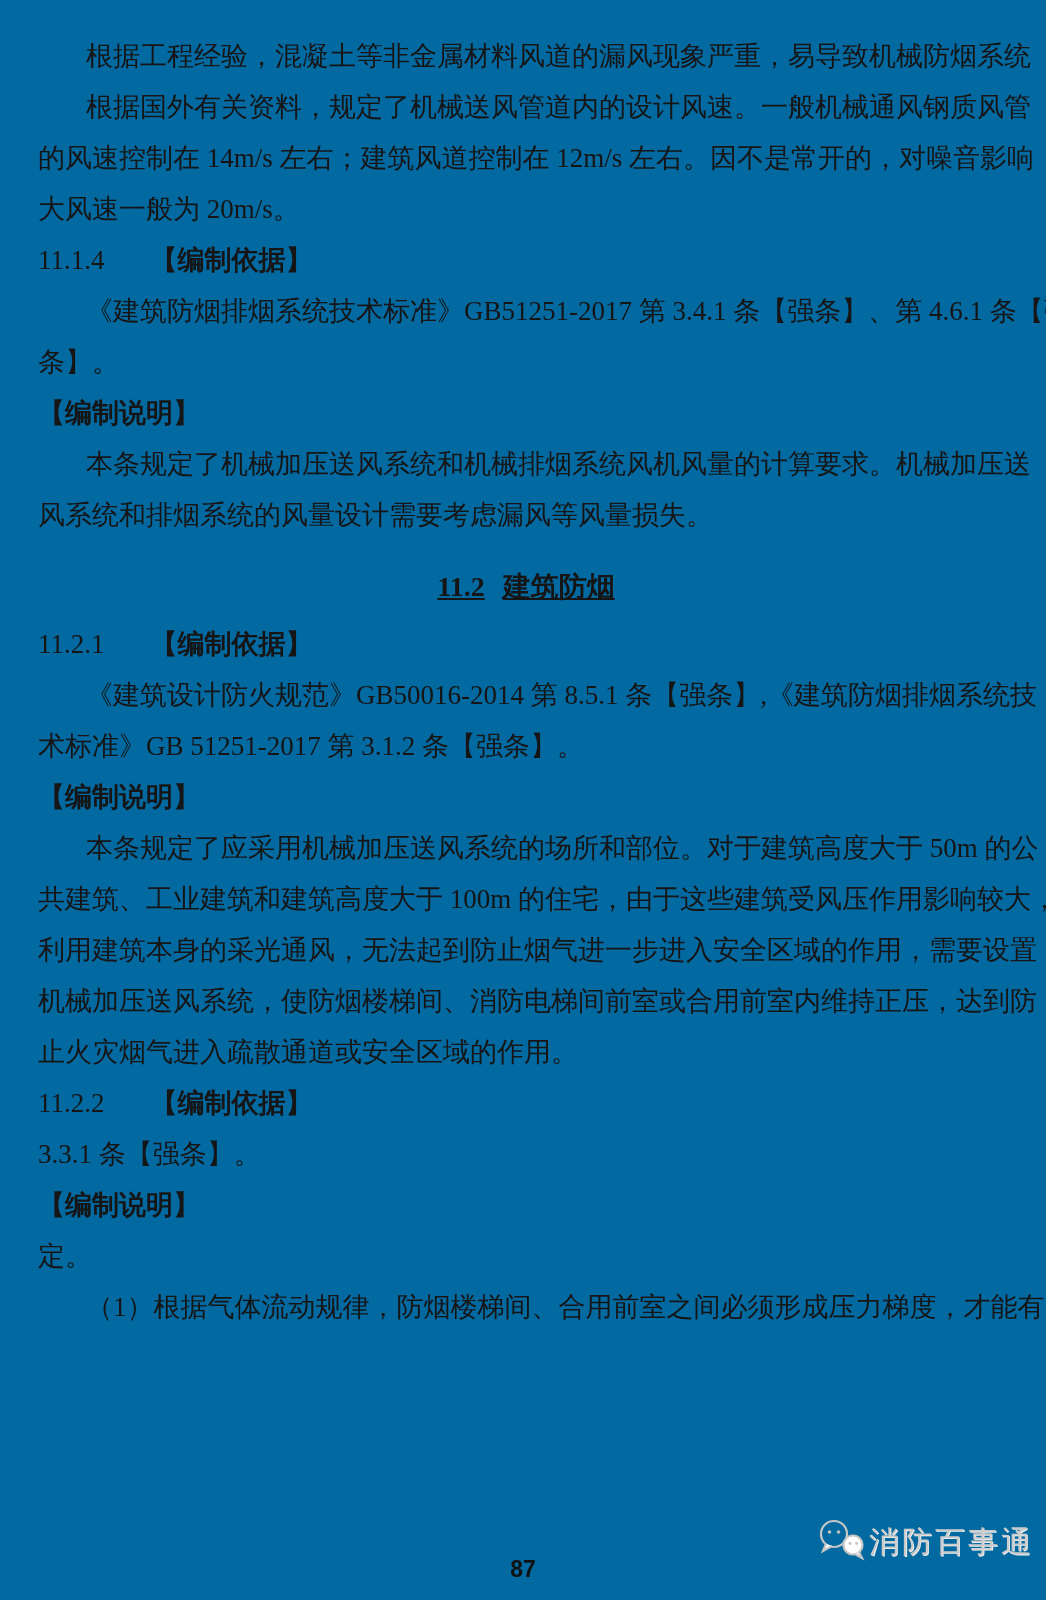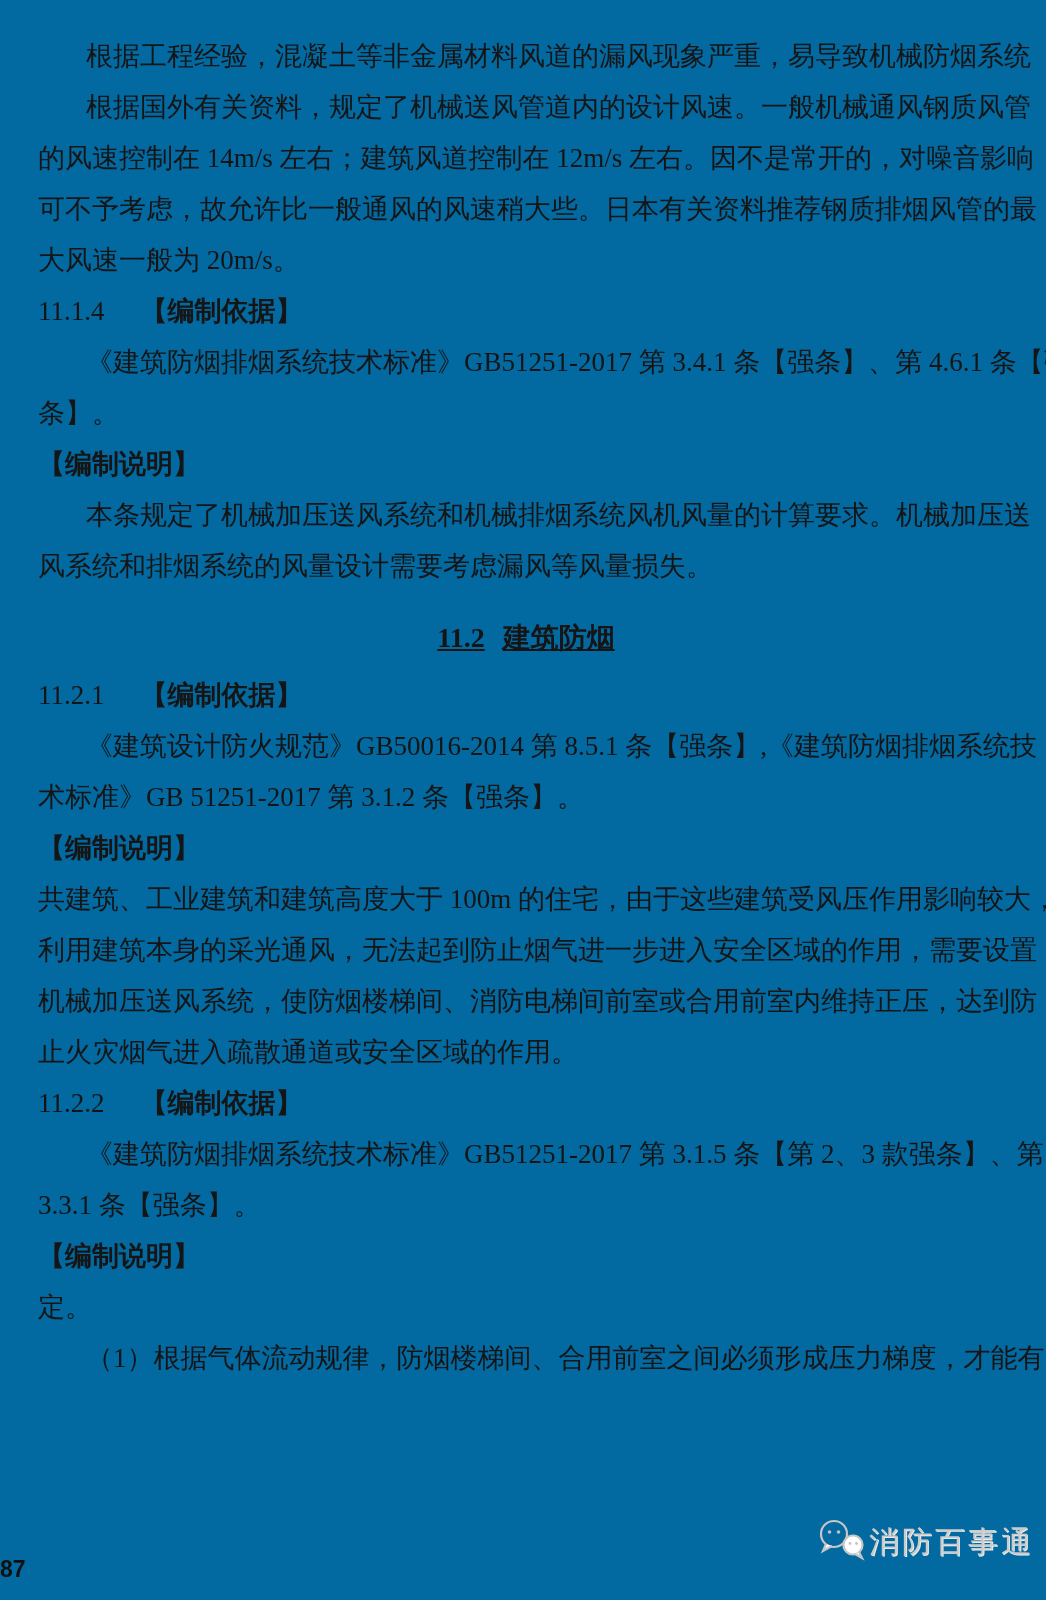--- a/index.html
+++ b/index.html
@@ -24,21 +24,21 @@
   }
   .line {
     height: 51px;
     line-height: 51px;
     font-size: 27px;
     white-space: nowrap;
     overflow: visible;
   }
   .line.indent { padding-left: 48px; }
   .line.bold { font-weight: bold; }
-  .line.section .num { font-weight: normal; margin-right: 36px; }
+  .line.section .num { font-weight: normal; margin-right: 46px; }
   .line.section .title { font-weight: bold; text-align: center; }
   .line.heading {
     text-align: center;
     font-weight: bold;
     font-size: 28px;
     margin-top: 20px;
     margin-bottom: 7px;
     text-decoration: underline;
   }
   .line.heading .num { margin-right: 18px; }
@@ -56,54 +56,54 @@
     letter-spacing: 3px;
     color: #cbcbcb;
     text-shadow: 1px 1px 0 #eaeaea;
     white-space: nowrap;
   }
   .page-number {
     position: absolute;
     top: 1556px;
     left: 0;
     width: 100%;
+    text-align: center;
     font-family: "Liberation Sans", sans-serif;
     font-weight: bold;
     font-size: 23px;
     color: #111111;
   }
 </style>
 </head>
 <body>
 
 <div class="page">
 
   <div class="content" id="doc-lines">
       <div class="line indent">根据工程经验，混凝土等非金属材料风道的漏风现象严重，易导致机械防烟系统</div>
       <div class="line indent">根据国外有关资料，规定了机械送风管道内的设计风速。一般机械通风钢质风管</div>
       <div class="line flush">的风速控制在 14m/s 左右；建筑风道控制在 12m/s 左右。因不是常开的，对噪音影响</div>
-      <div class="line flush">可不予考虑，故允许比一般通风的风速稍大些。日本有关资料推荐钢质排烟风管的最</div>
       <div class="line flush">大风速一般为 20m/s。</div>
       <div class="line section"><span class="num">11.1.4</span><span class="title">【编制依据】</span></div>
       <div class="line indent">《建筑防烟排烟系统技术标准》GB51251-2017 第 3.4.1 条【强条】、第 4.6.1 条【强</div>
       <div class="line flush">条】。</div>
       <div class="line bold">【编制说明】</div>
       <div class="line indent">本条规定了机械加压送风系统和机械排烟系统风机风量的计算要求。机械加压送</div>
       <div class="line flush">风系统和排烟系统的风量设计需要考虑漏风等风量损失。</div>
       <div class="line heading"><span class="num">11.2</span><span class="title">建筑防烟</span></div>
       <div class="line section"><span class="num">11.2.1</span><span class="title">【编制依据】</span></div>
       <div class="line indent">《建筑设计防火规范》GB50016-2014 第 8.5.1 条【强条】,《建筑防烟排烟系统技</div>
       <div class="line flush">术标准》GB 51251-2017 第 3.1.2 条【强条】。</div>
       <div class="line bold">【编制说明】</div>
+      <div class="line indent">本条规定了应采用机械加压送风系统的场所和部位。对于建筑高度大于 50m 的公</div>
       <div class="line flush">共建筑、工业建筑和建筑高度大于 100m 的住宅，由于这些建筑受风压作用影响较大，</div>
       <div class="line flush">利用建筑本身的采光通风，无法起到防止烟气进一步进入安全区域的作用，需要设置</div>
       <div class="line flush">机械加压送风系统，使防烟楼梯间、消防电梯间前室或合用前室内维持正压，达到防</div>
       <div class="line flush">止火灾烟气进入疏散通道或安全区域的作用。</div>
       <div class="line section"><span class="num">11.2.2</span><span class="title">【编制依据】</span></div>
-      <div class="line indent">《建筑防烟排烟系统技术标准》GB51251-2017 第 3.1.5 条【第 2、3 款强条】、第</div>
       <div class="line flush">3.3.1 条【强条】。</div>
       <div class="line bold">【编制说明】</div>
       <div class="line flush">定。</div>
       <div class="line indent">（1）根据气体流动规律，防烟楼梯间、合用前室之间必须形成压力梯度，才能有</div>
     </div>
 
   <div class="watermark">
     <span>
       <svg width="52" height="44" viewBox="0 0 52 44">
         <g fill="none" stroke="#c6c6c6" stroke-width="2.2">

